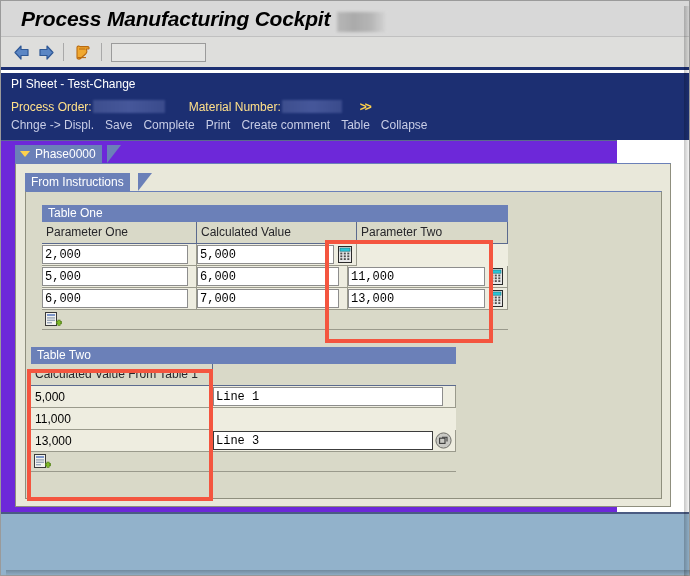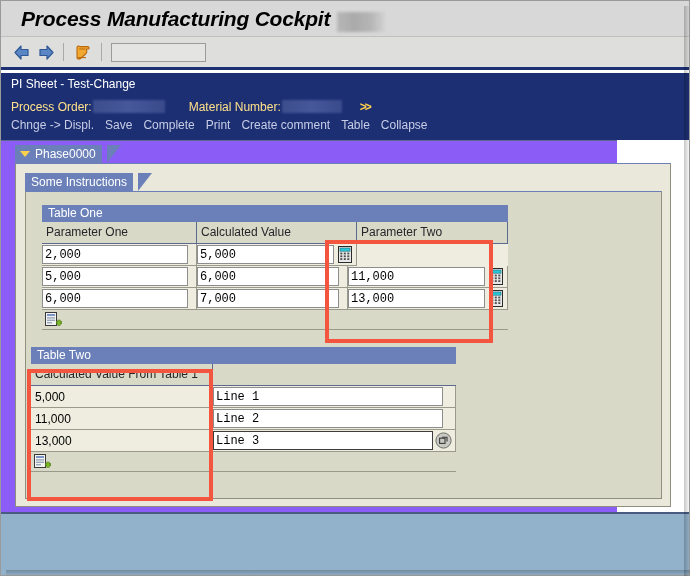--- a/index.html
+++ b/index.html
@@ -136,21 +136,21 @@
     margin-right: 11px;
     cursor: pointer;
   }
   .linkrow a:first-child { margin-right: 11px; }
 
   
   .body-canvas {
     position: absolute;
     left: 1px; top: 140px;
     width: 616px; height: 372px;
-    background: #8b5cf6;
+    background: #6d28d9;
     border-top: 1px solid #5b6a8e;
   }
 
   
   .phase-tab {
     position: absolute;
     left: 14px; top: 4px;
     height: 18px;
     background: #6b80b8;
     color: #ffffff;
@@ -379,21 +379,21 @@
   <div class="body-canvas">
 
     <div class="phase-tab">
       <span class="tri"></span><span>Phase0000</span>
     </div>
     <div class="phase-tab-slant"></div>
 
     <div class="phase-panel">
 
       <div class="wi-tab">
-        <span>Some Instructions</span>
+        <span>From Instructions</span>
       </div>
       <div class="wi-tab-slant"></div>
 
       <div class="wi-panel">
 
         <div class="tbl" style="left:16px; top:13px; width:466px;">
           <div class="tbl-caption">Table One</div>
 
           <div class="tbl-head">
             <div class="th" style="width:155px;">Parameter One</div>
@@ -516,23 +516,20 @@
             </div>
             <div class="td" style="width:243px; padding-right:12px;">
               <input class="cellinput" value="Line 1" style="">
             </div>
           </div>
 
           <div class="tr">
             <div class="td" style="width:182px; padding-right:0;">
               <span style="font-size:12px; padding-left:4px;">11,000</span>
             </div>
-            <div class="td" style="width:243px; padding-right:12px;">
-              <input class="cellinput" value="Line 2" style="">
-            </div>
           </div>
 
           <div class="tr">
             <div class="td" style="width:182px; padding-right:0;">
               <span style="font-size:12px; padding-left:4px;">13,000</span>
             </div>
             <div class="td" style="width:243px; padding-right:22px;">
               <input class="cellinput focused" value="Line 3" style="">
               <span class="popout-ico">
                 <svg width="17" height="17" viewBox="0 0 17 17">

